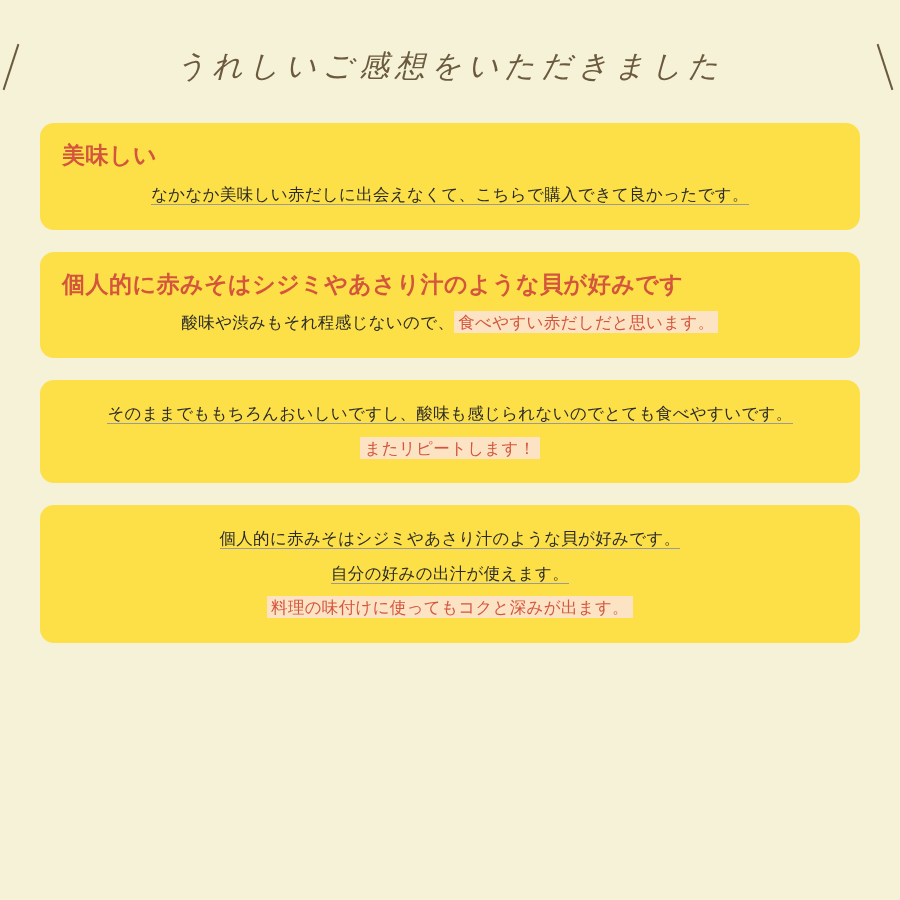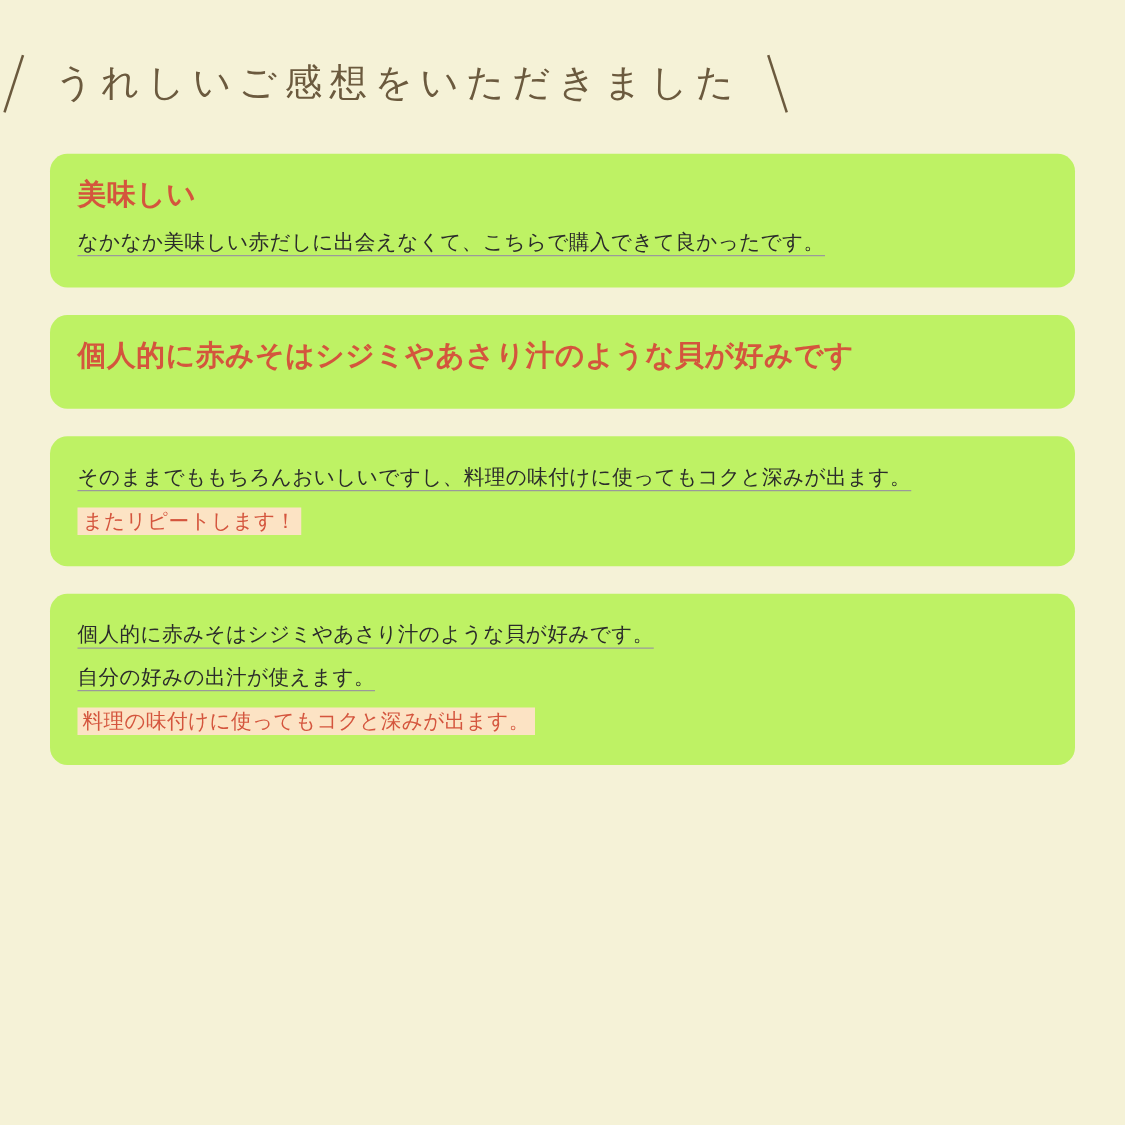--- a/index.html
+++ b/index.html
@@ -18,24 +18,25 @@
     width: 900px;
     height: 900px;
     box-sizing: border-box;
     overflow: hidden;
   }
 
   
   .header {
     display: flex;
     align-items: center;
-    justify-content: flex-start;
+    justify-content: space-between;
     gap: 18px;
     padding-top: 26px;
     padding-bottom: 6px;
+    font-style: italic;
   }
   .header-title {
     font-size: 30px;
     letter-spacing: 6px;
     color: #6b5a3e;
     font-weight: 400;
     white-space: nowrap;
   }
   .slash {
     display: block;
@@ -56,40 +57,41 @@
   .slash.right::before { transform: rotate(-18deg); }
 
   
   .cards {
     padding: 10px 40px 0 40px;
     display: flex;
     flex-direction: column;
     gap: 22px;
   }
   .card {
-    background: #bef264;
+    background: #fde047;
     border-radius: 14px;
     padding: 18px 22px 20px 22px;
     box-sizing: border-box;
   }
   .card-title {
     color: #d4553d;
     font-size: 23px;
     font-weight: bold;
     line-height: 1.3;
     margin: 0 0 8px 0;
     letter-spacing: 0.5px;
   }
   .card-lines {
     display: flex;
     flex-direction: column;
     gap: 4px;
   }
   .line-row {
     display: block;
+    text-align: center;
   }
   .line {
     display: inline;
     font-size: 16.5px;
     color: #2b2b2b;
     line-height: 1.85;
     letter-spacing: 0.3px;
   }
   .line.underline {
     border-bottom: 1px solid #9a9a9a;
@@ -119,27 +121,30 @@
       <div class="card-lines">
         <div class="line-row">
           <span class="line underline">なかなか美味しい赤だしに出会えなくて、こちらで購入できて良かったです。</span>
         </div>
       </div>
     </div>
 
     <div class="card">
       <div class="card-title">個人的に赤みそはシジミやあさり汁のような貝が好みです</div>
       <div class="card-lines">
+        <div class="line-row">
+          <span class="line">酸味や渋みもそれ程感じないので、</span><span class="line highlight">食べやすい赤だしだと思います。</span>
+        </div>
       </div>
     </div>
 
     <div class="card">
       <div class="card-lines">
         <div class="line-row">
-          <span class="line underline">そのままでももちろんおいしいですし、料理の味付けに使ってもコクと深みが出ます。</span>
+          <span class="line underline">そのままでももちろんおいしいですし、酸味も感じられないのでとても食べやすいです。</span>
         </div>
         <div class="line-row">
           <span class="line highlight">またリピートします！</span>
         </div>
       </div>
     </div>
 
     <div class="card">
       <div class="card-lines">
         <div class="line-row">

